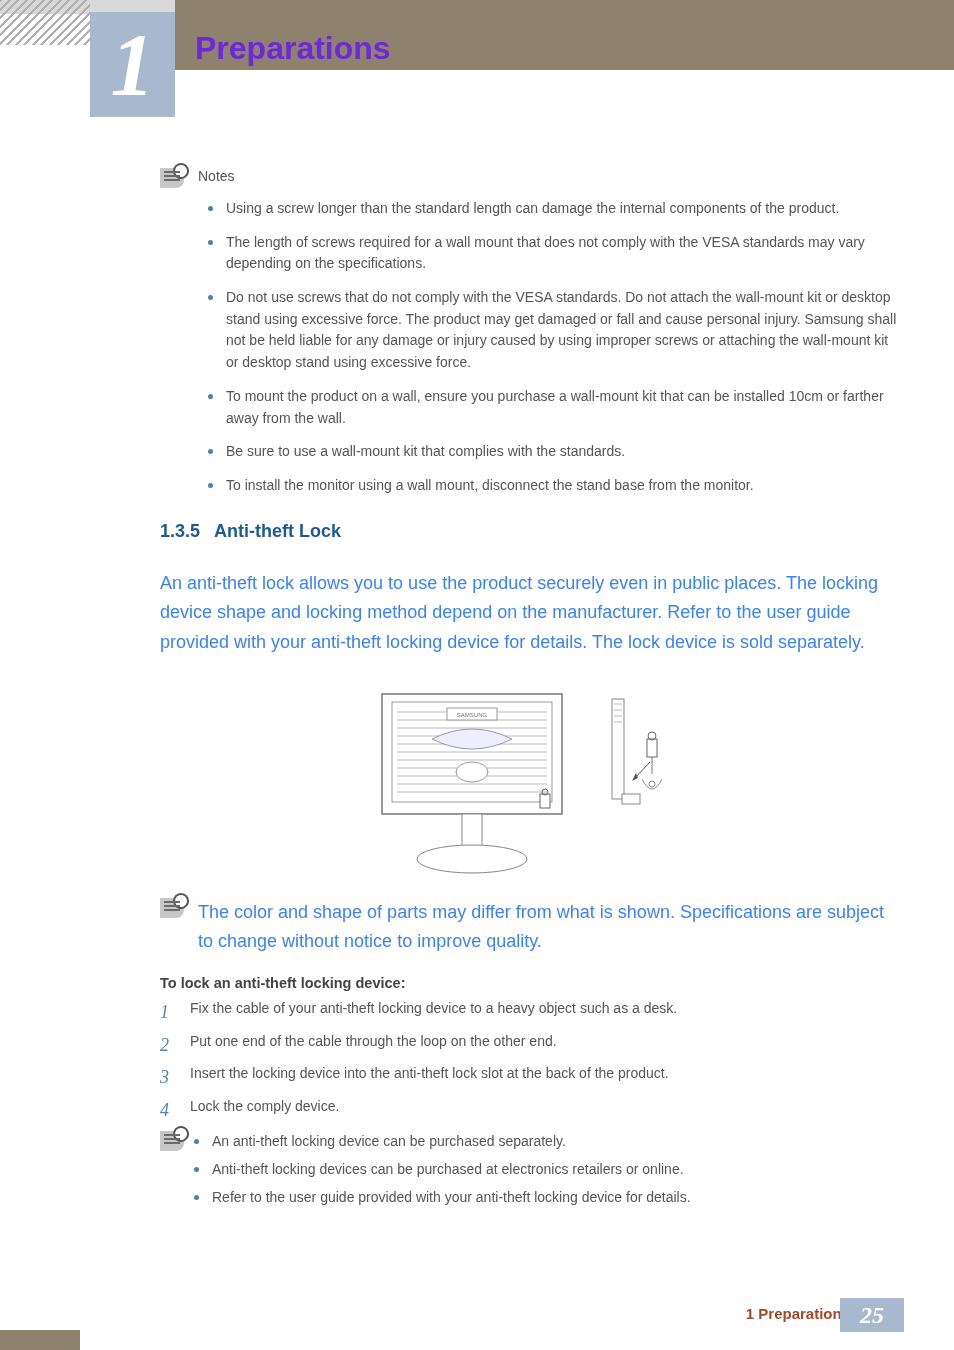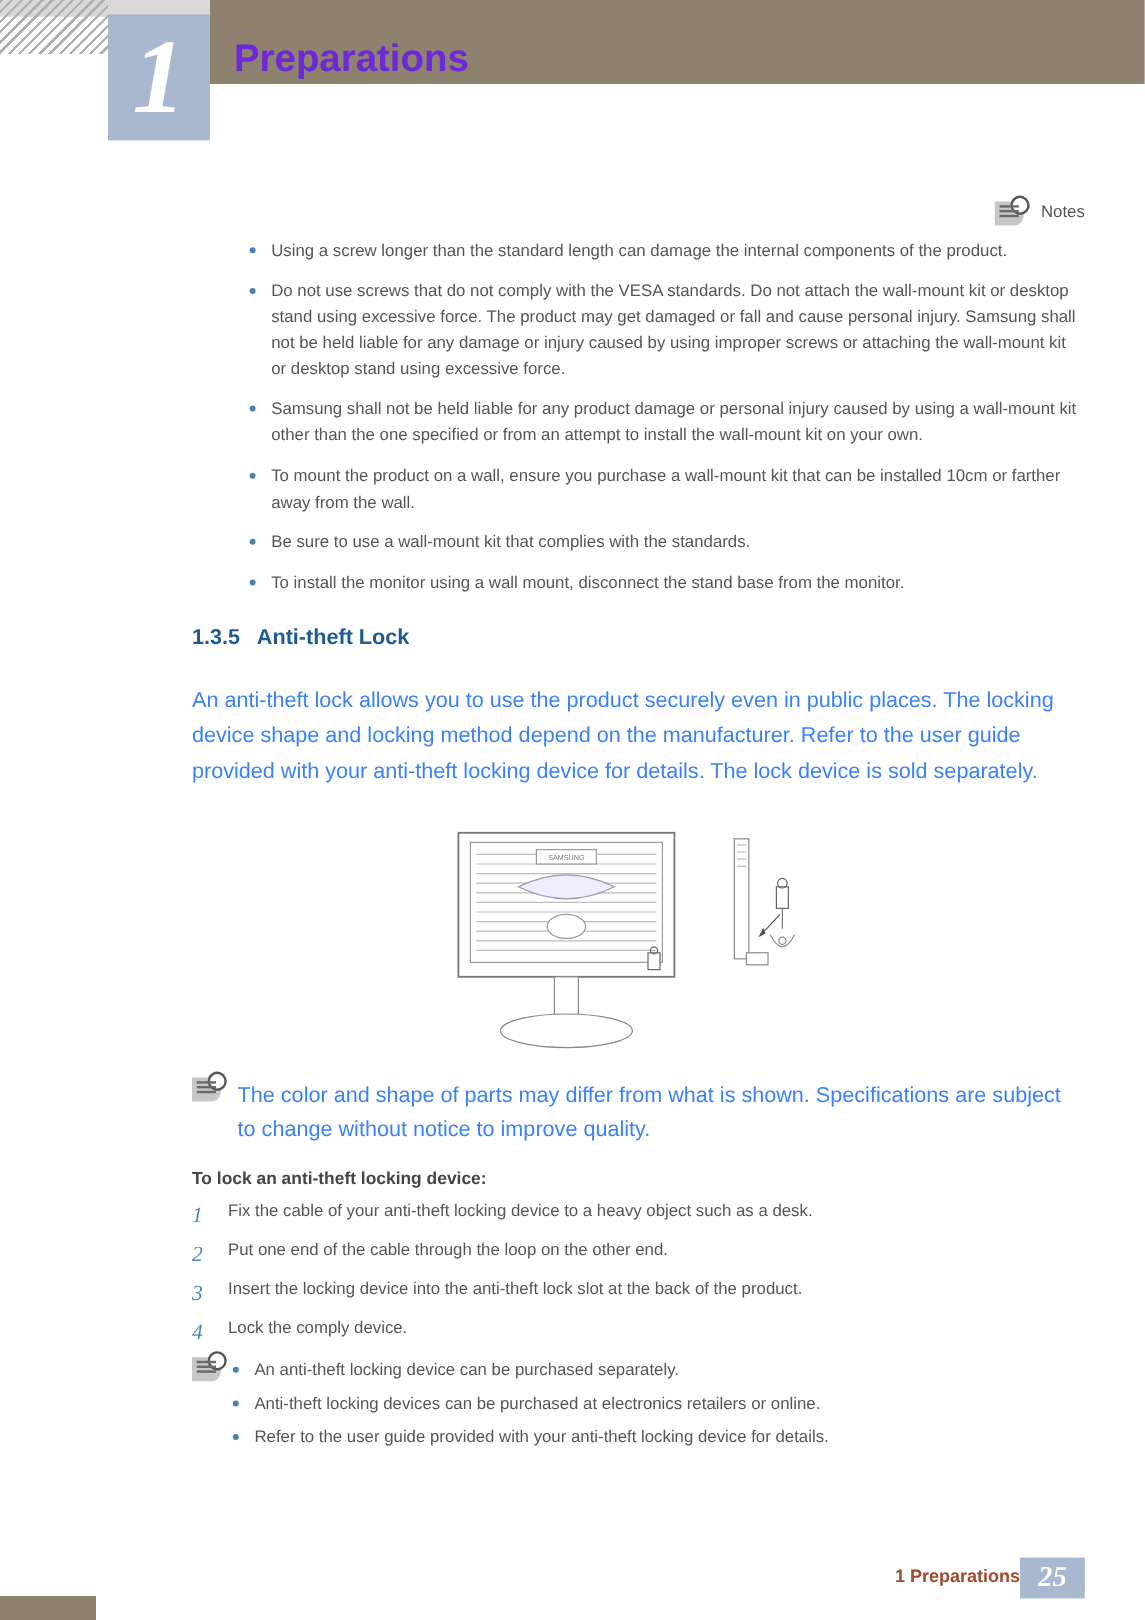--- a/index.html
+++ b/index.html
@@ -16,21 +16,21 @@
   .chapter-num-block { position: absolute; top: 12px; left: 90px; width: 85px; height: 105px; background: #a7b8cf; display:flex; align-items:center; justify-content:center; }
   .chapter-num { color:#fff; font-size: 88px; font-weight: bold; font-style: italic; font-family: Georgia, 'Times New Roman', serif; line-height:1; }
   .chapter-title { position:absolute; top: 30px; left: 195px; color:#6d28d9; font-size: 32px; font-weight: bold; }
 
   .content { position:absolute; top: 168px; left: 160px; width: 744px; }
 
   .note-icon { display:inline-block; width:24px; height:20px; background:#c7c7c7; border-radius:0 0 8px 0; position:relative; vertical-align:top; }
   .note-icon::after { content:""; position:absolute; left:4px; right:4px; top:3px; height:2px; background:#6a6a6a; box-shadow: 0 4px 0 #6a6a6a, 0 8px 0 #6a6a6a; }
   .note-icon::before { content:""; position:absolute; right:-5px; top:-5px; width:12px; height:12px; border:2px solid #555; border-radius:50%; background:#fff; transform:rotate(20deg); }
 
-  .note-row { display:flex; gap:10px;justify-content:flex-end; }
+  .note-row { display:flex; gap:10px; }
   .note-label { font-size:14px; color:#555; margin-left:4px; }
   .bullets { margin-top:10px; padding-left: 48px; }
   .bullets li { list-style:none; position:relative; font-size:14px; line-height:1.55; color:#555; margin-bottom:12px; padding-left:18px; }
   .bullets li::before { content:""; position:absolute; left:0; top:8px; width:5px; height:5px; background:#4c7fb2; border-radius:50%; }
 
   .section-heading { margin-top: 24px; color:#1e5a94; font-size:18px; font-weight:bold; margin-bottom:27px; }
   .section-heading .num { margin-right: 14px; }
 
   .body-text { font-size:18px; line-height:1.65; color:#3b82f6; }
 
@@ -45,21 +45,21 @@
   .steps .step { display:flex; gap:12px; font-size:14px; line-height:1.7; color:#555; margin-bottom:2px; }
   .steps .sn { width:18px; font-style:italic; font-family: Georgia, serif; font-size:18px; color:#4c89b8; font-weight:500; }
 
   .trail-note { display:flex; gap:4px; margin-top:6px; }
   .trail-note .bullets { padding-left: 6px; margin-top:0; }
   .trail-note .bullets li { margin-bottom:6px; }
 
   
   .footer-brown { position:absolute; left:0; bottom:0; width:80px; height:20px; background:#8e816e; }
   .footer-label { position:absolute; right:104px; bottom:28px; color:#a04a2a; font-size:15px; font-weight:bold; }
-  .footer-pg-box { position:absolute; right:50px; bottom:18px; width:54px; height:34px; background:#a7b8cf; display:flex; align-items:center; justify-content:center; }
+  .footer-pg-box { position:absolute; right:50px; bottom:18px; width:64px; height:34px; background:#a7b8cf; display:flex; align-items:center; justify-content:center; }
   .footer-pg { color:#fff; font-size:24px; font-weight:bold; font-style:italic; font-family: Georgia, serif; }
 </style>
 </head>
 <body>
 
 <div class="page">
 
   <div class="header-band">
     <div class="header-grey"></div>
     <div class="header-brown"></div>
@@ -71,22 +71,22 @@
   <div class="chapter-title">Preparations</div>
 
   <div class="content">
 
     <div class="note-row">
       <span class="note-icon"></span>
       <span class="note-label">Notes</span>
     </div>
     <ul class="bullets">
       <li>Using a screw longer than the standard length can damage the internal components of the product.</li>
+      <li>The length of screws required for a wall mount that does not comply with the VESA standards may vary depending on the specifications.</li>
       <li>Do not use screws that do not comply with the VESA standards. Do not attach the wall-mount kit or desktop stand using excessive force. The product may get damaged or fall and cause personal injury. Samsung shall not be held liable for any damage or injury caused by using improper screws or attaching the wall-mount kit or desktop stand using excessive force.</li>
-      <li>Samsung shall not be held liable for any product damage or personal injury caused by using a wall-mount kit other than the one specified or from an attempt to install the wall-mount kit on your own.</li>
       <li>To mount the product on a wall, ensure you purchase a wall-mount kit that can be installed 10cm or farther away from the wall.</li>
       <li>Be sure to use a wall-mount kit that complies with the standards.</li>
       <li>To install the monitor using a wall mount, disconnect the stand base from the monitor.</li>
     </ul>
 
     <h3 class="section-heading">
       <span class="num">1.3.5</span><span>Anti-theft Lock</span>
     </h3>
 
     <p class="body-text">An anti-theft lock allows you to use the product securely even in public places. The locking device shape and locking method depend on the manufacturer. Refer to the user guide provided with your anti-theft locking device for details. The lock device is sold separately.</p>

